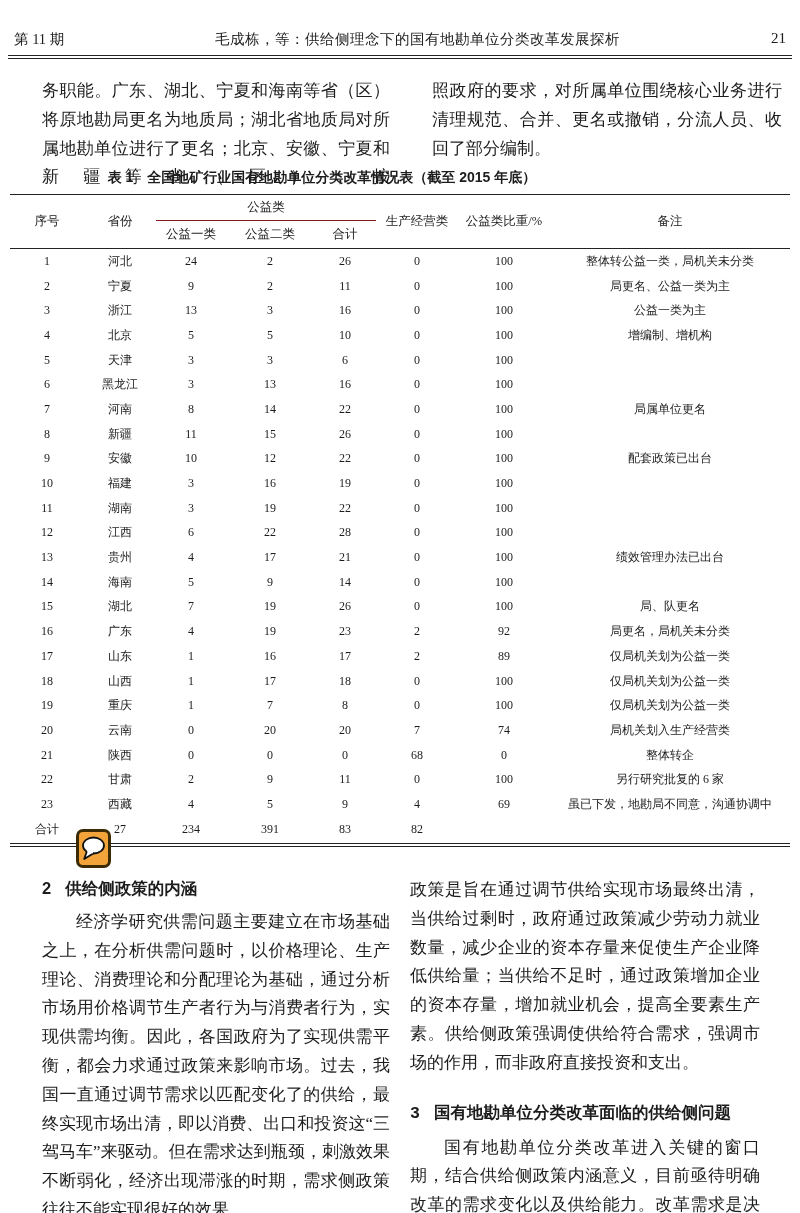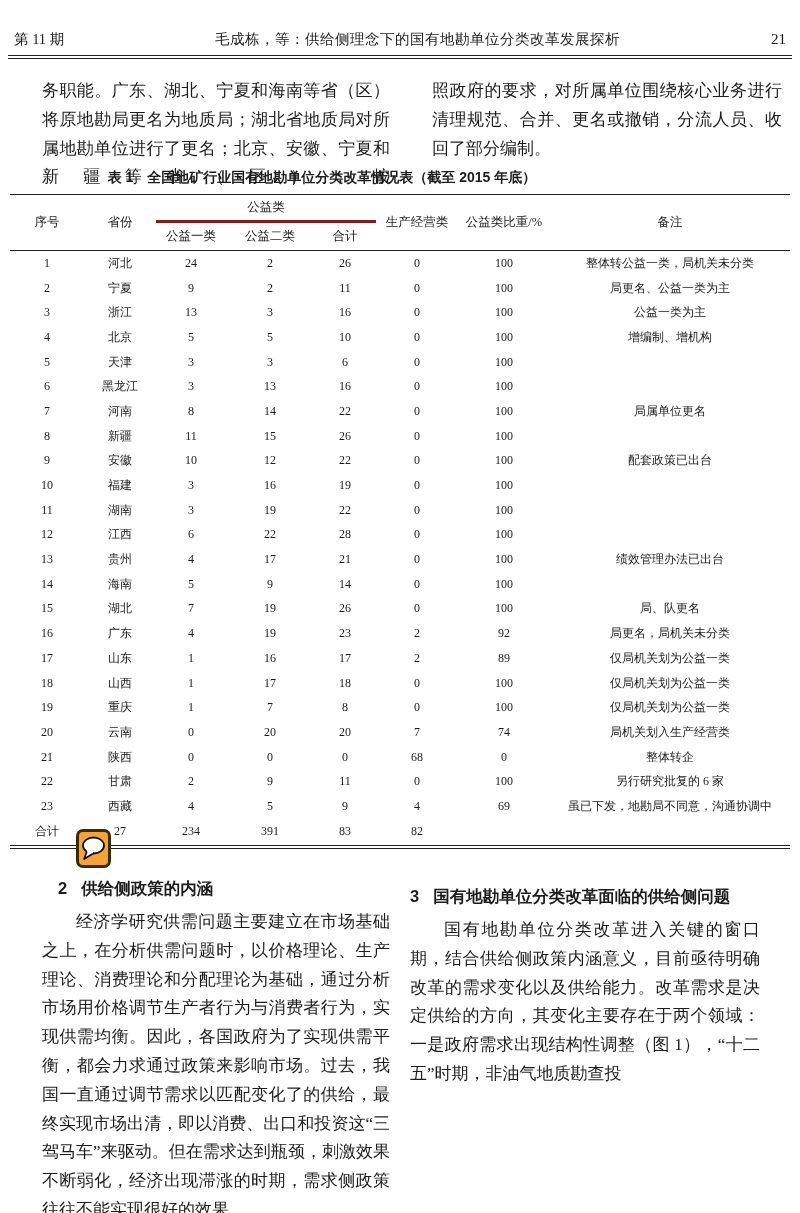--- a/index.html
+++ b/index.html
@@ -3,56 +3,56 @@
 <meta charset="utf-8">
 <style>
   html,body{margin:0;padding:0;}
   body{
     width:800px;height:1213px;position:relative;overflow:hidden;
     background:#ffffff;color:#1c1c1c;
     font-family:"Liberation Serif","DejaVu Serif",serif;
   }
   .abs{position:absolute;}
   
-  .page-head{top:30px;left:14px;width:772px;display:flex;align-items:center;font-size:14.5px;}
+  .page-head{top:30px;left:14px;width:772px;display:flex;align-items:flex-start;font-size:14.5px;}
   .ph-issue{flex:0 0 auto;}
   .ph-title{flex:1 1 auto;text-align:center;letter-spacing:.5px;}
   .ph-page{flex:0 0 auto;font-size:15px;}
   .head-rule{top:55px;left:8px;width:784px;height:2px;border-top:1.6px solid #222;border-bottom:1.2px solid #222;}
   
   .intro{top:77px;font-size:17px;line-height:28.8px;text-align:justify;}
   .intro-l{left:42px;width:348px;text-align-last:justify;}
   .intro-r{left:432px;width:350px;}
   
   .tbl-title{top:169px;left:0;width:644px;text-align:center;
     font-family:"Liberation Sans","DejaVu Sans",sans-serif;font-weight:bold;font-size:14px;}
   .table-wrap{top:194px;left:10px;width:780px;}
   table{border-collapse:collapse;table-layout:fixed;width:780px;border-top:1.6px solid #222;}
   thead{border-bottom:1.1px solid #222;}
   th,td{padding:0;text-align:center;font-weight:normal;overflow:hidden;white-space:nowrap;}
   thead th{font-size:12.5px;}
   .hrow1 th{height:25px;}
   .hrow2 th{height:27px;}
-  th.spanner{border-bottom:3px solid #7f1d1d;}
+  th.spanner{border-bottom:1px solid #7f1d1d;}
   tbody td{height:24.7px;font-size:12px;}
   tbody.totals td{height:26px;}
   .bottom-rule{height:2px;border-top:1.6px solid #222;border-bottom:1.2px solid #222;}
   
   .marker{left:76px;top:829px;width:35px;height:39px;z-index:9;cursor:pointer;}
   .marker svg{display:block;width:100%;height:100%;}
   
   .col{font-size:17px;line-height:28.8px;}
   .sec-l{top:876px;left:42px;width:348px;}
   .sec-r{top:876px;left:410px;width:350px;}
   .sec-h{font-family:"Liberation Sans","DejaVu Sans",sans-serif;font-weight:bold;font-size:16.5px;
-    margin:0 0 8px 16px;line-height:24px;}
+    margin:0 0 8px 0;line-height:24px;}
   .sec-h .num{margin-right:14px;}
   .col p{margin:0;text-align:justify;}
   .col p.indent{text-indent:2em;}
-  .sec-r .sec-h{margin:8px 0 8px 0;}
+  .sec-r .sec-h{margin:24px 0 8px 0;font-family:Liberation Mono, monospace;}
 </style>
 </head>
 <body>
 
 <div class="abs page-head">
   <span class="ph-issue">第 11 期</span>
   <span class="ph-title">毛成栋，等：供给侧理念下的国有地勘单位分类改革发展探析</span>
   <span class="ph-page">21</span>
 </div>
 <div class="abs head-rule"></div>
@@ -369,15 +369,16 @@
   </svg>
 </div>
 
 <div class="abs col sec-l">
   <h2 class="sec-h"><span class="num">2</span><span>供给侧政策的内涵</span></h2>
   <p class="indent">经济学研究供需问题主要建立在市场基础之上，在分析供需问题时，以价格理论、生产理论、消费理论和分配理论为基础，通过分析市场用价格调节生产者行为与消费者行为，实现供需均衡。因此，各国政府为了实现供需平衡，都会力求通过政策来影响市场。过去，我国一直通过调节需求以匹配变化了的供给，最终实现市场出清，即以消费、出口和投资这“三驾马车”来驱动。但在需求达到瓶颈，刺激效果不断弱化，经济出现滞涨的时期，需求侧政策往往不能实现很好的效果。</p>
 
 </div>
 
 <div class="abs col sec-r">
+  <p>政策是旨在通过调节供给实现市场最终出清，当供给过剩时，政府通过政策减少劳动力就业数量，减少企业的资本存量来促使生产企业降低供给量；当供给不足时，通过政策增加企业的资本存量，增加就业机会，提高全要素生产素。供给侧政策强调使供给符合需求，强调市场的作用，而非政府直接投资和支出。</p>
   <h2 class="sec-h"><span class="num">3</span><span>国有地勘单位分类改革面临的供给侧问题</span></h2>
   <p class="indent">国有地勘单位分类改革进入关键的窗口期，结合供给侧政策内涵意义，目前亟待明确改革的需求变化以及供给能力。改革需求是决定供给的方向，其变化主要存在于两个领域：一是政府需求出现结构性调整（图 1），“十二五”时期，非油气地质勘查投</p>
 </div>
 
 </body></html>

